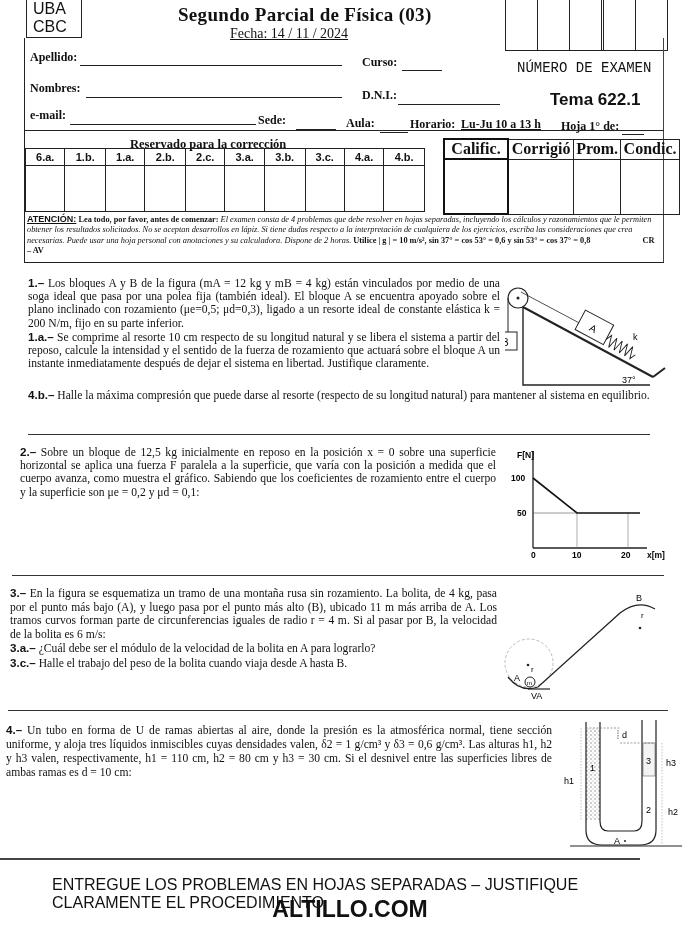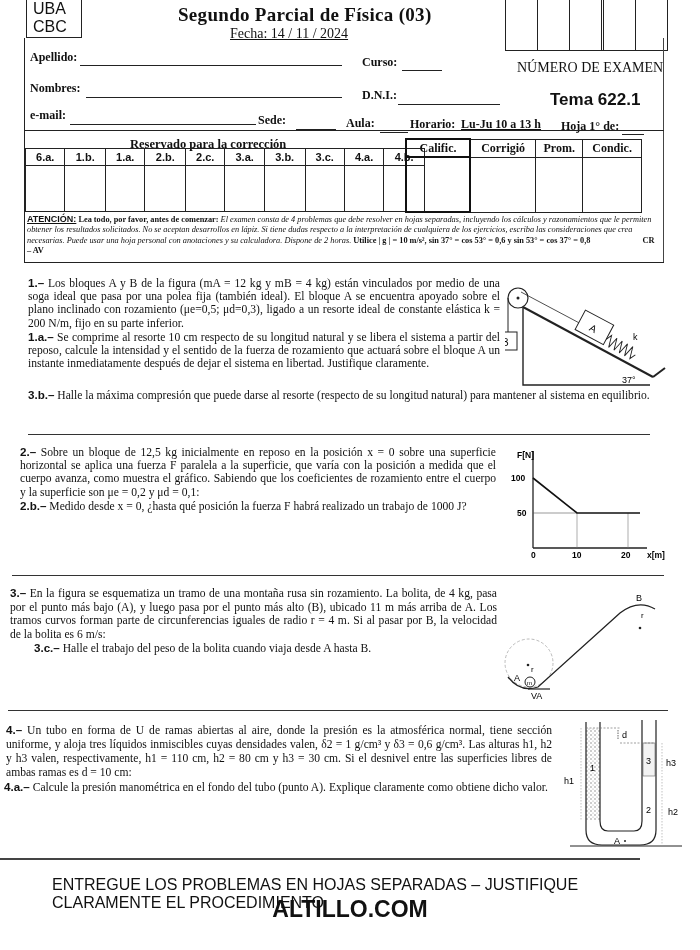--- a/index.html
+++ b/index.html
@@ -4,21 +4,21 @@
 <style>
   html, body { margin: 0; padding: 0; background: #ffffff; }
   body { width: 700px; height: 950px; position: relative; overflow: hidden; font-family: "Liberation Serif", serif; color: #111; }
   .abs { position: absolute; }
   .uba { left: 26px; top: 0; width: 56px; height: 38px; border: 1.5px solid #222; border-top: none; font-family: "Liberation Sans", sans-serif; font-size: 16px; line-height: 18px; padding-left: 6px; box-sizing: border-box; }
   .title { left: 178px; top: 4px; font-size: 19px; font-weight: bold; letter-spacing: 0.3px; }
   .fecha { left: 230px; top: 26px; font-size: 14px; text-decoration: underline; }
   .numboxes { left: 505px; top: 0; height: 50px; display: flex; border: 1.5px solid #222; border-top: none; }
   .numboxes div { width: 31px; border-right: 1.5px solid #222; }
   .numboxes div:last-child { border-right: none; }
-  .numexam { left: 517px; top: 60px; font-family: Liberation Serif, serif; font-size: 14px; text-align: right; }
+  .numexam { left: 517px; top: 60px; font-family: Liberation Mono, monospace; font-size: 14px; text-align: right; }
   .tema { left: 550px; top: 90px; font-family: "Liberation Sans", sans-serif; font-size: 17px; font-weight: bold; }
   .formlbl { font-size: 12px; font-weight: bold; }
   .line { border-bottom: 1px solid #222; height: 12px; }
   .frame { left: 24px; top: 38px; width: 638px; height: 224px; border-left: 1.5px solid #222; border-right: 1px solid #444; }
   .sep { left: 24px; width: 640px; border-top: 1.5px solid #222; }
   table.corr { border-collapse: collapse; font-family: "Liberation Sans", sans-serif; font-size: 11px; font-weight: bold; }
   table.corr td { border: 1px solid #222; text-align: center; padding: 0; }
   .reserv { left: 130px; top: 137px; font-size: 12.5px; font-weight: bold; }
   .aten { left: 27px; top: 214px; width: 630px; font-size: 8.3px; line-height: 10.3px; font-style: italic; }
   .aten b.u { font-style: normal; text-decoration: underline; font-family: "Liberation Sans", sans-serif; font-size: 9px; }
@@ -97,21 +97,21 @@
         <td></td>
     <td></td>
         <td></td>
     <td></td>
         <td></td>
     <td></td>
         <td></td>
   </tr>
 </tbody>
   </table>
-<table class="abs corr" style="left:405px;top:138px;width:237px;font-family:'Liberation Serif',serif;font-size:12px;">
+<table class="abs corr" style="left:443px;top:138px;width:237px;font-family:'Liberation Serif',serif;font-size:16px;">
   <tbody>
       <tr style="height:18px;">
     <td style="border:2px solid #111;width:62px;">Calific.</td>
     <td>Corrigió</td>
     <td>Prom.</td>
     <td>Condic.</td>
   </tr>
   <tr style="height:55px;">
     <td style="border:2px solid #111;"></td>
     <td></td>
@@ -128,21 +128,21 @@
   <span class="nb">Utilice | g | = 10 m/s², sin 37° = cos 53° = 0,6 y sin 53° = cos 37° = 0,8</span>
   <span class="nb" style="margin-left:50px;">CR – AV</span>
 </div>
 <div class="abs sep" style="top:262px;"></div>
 
 <div class="abs p" style="left:28px;top:276px;width:472px;">
   <div><span class="n">1.–</span> <span>Los bloques A y B de la figura (mA = 12 kg y mB = 4 kg) están vinculados por medio de una soga ideal que pasa por una polea fija (también ideal). El bloque A se encuentra apoyado sobre el plano inclinado con rozamiento (μe=0,5; μd=0,3), ligado a un resorte ideal de constante elástica k = 200 N/m, fijo en su parte inferior.</span></div>
   <div><span class="n">1.a.–</span> <span>Se comprime al resorte 10 cm respecto de su longitud natural y se libera el sistema a partir del reposo, calcule la intensidad y el sentido de la fuerza de rozamiento que actuará sobre el bloque A un instante inmediatamente después de dejar el sistema en libertad. Justifique claramente.</span></div>
 </div>
 <div class="abs p" style="left:28px;top:388px;width:625px;">
-  <span class="n">3.b.–</span> <span>Halle la máxima compresión que puede darse al resorte (respecto de su longitud natural) para mantener al sistema en equilibrio.</span>
+  <span class="n">4.b.–</span> <span>Halle la máxima compresión que puede darse al resorte (respecto de su longitud natural) para mantener al sistema en equilibrio.</span>
 </div>
 <svg class="abs" style="left:505px;top:280px;" width="170" height="110" viewBox="0 0 170 110">
   <circle cx="13" cy="18" r="10" fill="none" stroke="#222" stroke-width="1.2"></circle>
   <circle cx="13" cy="18" r="1.5" fill="#222"></circle>
   <polyline points="18,27 18,105 145,105" fill="none" stroke="#222" stroke-width="1.4"></polyline>
   <line x1="18" y1="27" x2="148" y2="97" stroke="#222" stroke-width="2"></line>
   <polyline points="148,97 160,88" fill="none" stroke="#222" stroke-width="2"></polyline>
   <line x1="3" y1="18" x2="3" y2="52" stroke="#222"></line>
   <rect x="-8" y="52" width="20" height="18" fill="#fff" stroke="#222"></rect>
   <text x="-3" y="66" font-size="10">B</text>
@@ -152,62 +152,61 @@
     <text x="-6" y="-6" font-size="10">A</text>
     <path d="M14,-6 l3,-6 l3,12 l3,-12 l3,12 l3,-12 l3,12 l3,-12 l3,12 l3,-12 l3,12 l3,-6" fill="none" stroke="#222" stroke-width="0.9"></path>
   </g>
   <text x="128" y="60" font-size="9">k</text>
   <text x="117" y="103" font-size="9">37°</text>
 </svg>
 <div class="abs hr" style="left:28px;top:434px;width:622px;"></div>
 
 <div class="abs p" style="left:20px;top:445px;width:476px;">
   <div><span class="n">2.–</span> <span>Sobre un bloque de 12,5 kg inicialmente en reposo en la posición x = 0 sobre una superficie horizontal se aplica una fuerza F paralela a la superficie, que varía con la posición a medida que el cuerpo avanza, como muestra el gráfico. Sabiendo que los coeficientes de rozamiento entre el cuerpo y la superficie son μe = 0,2 y μd = 0,1:</span></div>
-  <div><span class="n">2.b.–</span> <span>Medido desde x = 0, ¿hasta qué posición la fuerza F habrá realizado un trabajo de 1000 J?</span></div>
 </div>
 <svg class="abs" style="left:505px;top:445px;" width="195" height="120" viewBox="0 0 195 120">
   <line x1="28" y1="6" x2="28" y2="103" stroke="#222" stroke-width="1.3"></line>
   <line x1="28" y1="103" x2="142" y2="103" stroke="#222" stroke-width="1.3"></line>
   <line x1="28" y1="68" x2="72" y2="68" stroke="#555" stroke-width="0.6"></line>
   <line x1="72" y1="68" x2="72" y2="103" stroke="#777" stroke-width="0.6"></line>
   <line x1="123" y1="68" x2="123" y2="103" stroke="#777" stroke-width="0.6"></line>
   <polyline points="28,33 72,68 135,68" fill="none" stroke="#111" stroke-width="1.6"></polyline>
   <text x="12" y="13" font-size="8.5" font-weight="bold">F[N]</text>
   <text x="6" y="36" font-size="8.5" font-weight="bold">100</text>
   <text x="12" y="71" font-size="8.5" font-weight="bold">50</text>
   <text x="26" y="113" font-size="8.5" font-weight="bold">0</text>
   <text x="67" y="113" font-size="8.5" font-weight="bold">10</text>
   <text x="116" y="113" font-size="8.5" font-weight="bold">20</text>
   <text x="142" y="113" font-size="8.5" font-weight="bold">x[m]</text>
 </svg>
 <div class="abs hr" style="left:12px;top:575px;width:652px;"></div>
 
 <div class="abs p" style="left:10px;top:586px;width:487px;line-height:13.6px;">
   <div><span class="n">3.–</span> <span>En la figura se esquematiza un tramo de una montaña rusa sin rozamiento. La bolita, de 4 kg, pasa por el punto más bajo (A), y luego pasa por el punto más alto (B), ubicado 11 m más arriba de A. Los tramos curvos forman parte de circunferencias iguales de radio r = 4 m. Si al pasar por B, la velocidad de la bolita es 6 m/s:</span></div>
-  <div style="text-align:left;margin-left:24px;"><span class="n">3.c.–</span> <span>Halle el trabajo del peso de la bolita cuando viaja desde A hasta B.</span></div>
+  <div style="text-align:left;"><span class="n">3.a.–</span> <span>¿Cuál debe ser el módulo de la velocidad de la bolita en A para lograrlo?</span></div>
+  <div style="text-align:left;"><span class="n">3.c.–</span> <span>Halle el trabajo del peso de la bolita cuando viaja desde A hasta B.</span></div>
 </div>
 <svg class="abs" style="left:500px;top:585px;" width="200" height="115" viewBox="0 0 200 115">
   <circle cx="29" cy="78" r="24" fill="none" stroke="#aaa" stroke-width="0.8" stroke-dasharray="3,2"></circle>
   <path d="M8,92 Q20,108 38,102 L120,28 Q138,14 155,24" fill="none" stroke="#222" stroke-width="1.3"></path>
   <circle cx="140" cy="43" r="1.3" fill="#222"></circle>
   <circle cx="28" cy="80" r="1.3" fill="#222"></circle>
   <circle cx="30" cy="97" r="5" fill="#fff" stroke="#222"></circle>
   <text x="27" y="100" font-size="6">m</text>
   <line x1="28" y1="104" x2="50" y2="104" stroke="#222" stroke-width="1.2"></line>
   <text x="136" y="16" font-size="9">B</text>
   <text x="141" y="33" font-size="8">r</text>
   <text x="31" y="87" font-size="8">r</text>
   <text x="14" y="96" font-size="9">A</text>
   <text x="31" y="114" font-size="9">VA</text>
 </svg>
 <div class="abs hr" style="left:8px;top:710px;width:660px;"></div>
 
 <div class="abs p" style="left:4px;top:723px;width:548px;line-height:14px;">
   <div style="padding-left:2px;"><span class="n">4.–</span> <span>Un tubo en forma de U de ramas abiertas al aire, donde la presión es la atmosférica normal, tiene sección uniforme, y aloja tres líquidos inmiscibles cuyas densidades valen, δ2 = 1 g/cm³ y δ3 = 0,6 g/cm³. Las alturas h1, h2 y h3 valen, respectivamente, h1 = 110 cm, h2 = 80 cm y h3 = 30 cm. Si el desnivel entre las superficies libres de ambas ramas es d = 10 cm:</span></div>
-  <div><span class="n">4.a.–</span> <span>Calcule la presión manométrica en el fondo del tubo (punto A). Explique claramente como obtiene dicho valor.</span></div>
 </div>
 <svg class="abs" style="left:562px;top:718px;" width="138" height="135" viewBox="0 0 138 135">
   <defs>
     <pattern id="dots" width="4" height="4" patternUnits="userSpaceOnUse">
       <circle cx="1" cy="1" r="0.7" fill="#777"></circle>
         <circle cx="3" cy="3" r="0.6" fill="#999"></circle>
     </pattern>
   </defs>
   <rect x="24" y="10" width="14" height="92" fill="url(#dots)" stroke="none"></rect>
   <rect x="81" y="25" width="12" height="33" fill="#f3f3f3" stroke="#666" stroke-width="0.6"></rect>

